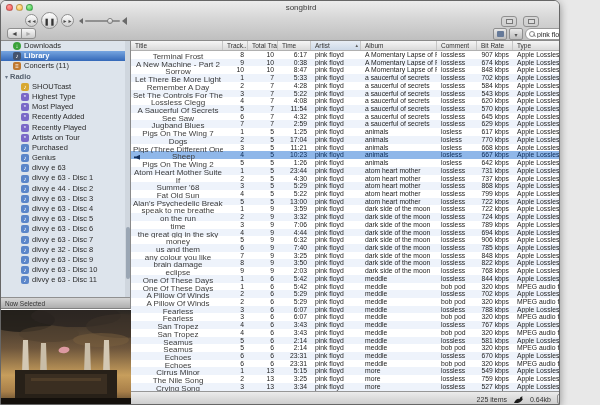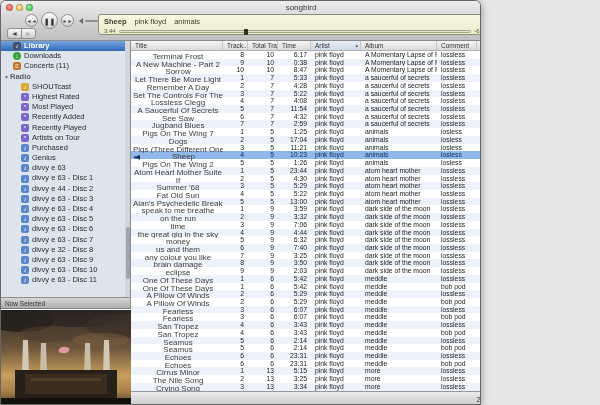--- a/index.html
+++ b/index.html
@@ -1,18 +1,18 @@
 <!DOCTYPE html>
 <html><head>
 <meta charset="utf-8">
 <style>
   html,body{margin:0;padding:0;background:#e8e8e8;}
   *{box-sizing:border-box;}
   body{font-family:"Liberation Sans","DejaVu Sans",sans-serif;-webkit-font-smoothing:antialiased;}
-  .window{position:relative;width:481px;height:405px;background:#fff;border:1px solid #666;
+  .window{position:relative;width:560px;height:405px;background:#fff;border:1px solid #666;
     border-radius:6px 6px 0 0;overflow:hidden;box-shadow:0 2px 8px rgba(0,0,0,.4);}
 
   
   .topchrome{position:absolute;left:0;top:0;width:600px;height:40px;
     background:linear-gradient(#ececec,#d6d6d6 45%,#bfbfbf);border-bottom:1px solid #8a8a8a;}
   .titlebar{position:absolute;left:0;top:0;width:100%;height:13px;}
   .title{position:absolute;left:0;right:0;top:2px;text-align:center;font-size:8px;color:#3c3c3c;}
   .lights{position:absolute;left:5px;top:3px;display:flex;gap:3px;}
   .light{width:7px;height:7px;border-radius:50%;border:1px solid rgba(0,0,0,.25);}
   .lr{background:radial-gradient(circle at 35% 30%,#ff9a96,#fc5753);}
@@ -149,32 +149,20 @@
     <div class="tbtn next">►►</div>
 
     <div class="vol">
       <div class="spk"></div>
       <div class="vtrack">
         <div class="vthumb" id="volthumb" style="left: 72%;"></div>
       </div>
       <div class="spk big"></div>
     </div>
 
-    <div class="lcd">
-      <div class="lcd-line">
-        <span class="tname">Sheep</span><span class="tartist">pink floyd</span><span class="talbum">animals</span>
-      </div>
-      <div class="lcd-prog">
-        <span class="ptime">3:44</span>
-        <div class="ptrack">
-          <div class="pthumb" id="seekthumb" style="left: 36%;"></div>
-        </div>
-        <span class="ptime">-6:21</span>
-      </div>
-    </div>
 
     <div class="mini-toggle mt1">
         <div class="gl"></div>
       </div>
     <div class="mini-toggle mt2">
         <div class="gl"></div>
       </div>
 
     <div class="navbtn nav-back">◄</div>
     <div class="navbtn nav-fwd">►</div>
@@ -188,43 +176,43 @@
 
     <div class="searchbox">
       <div class="mag"></div>
       <input type="text" value="pink floyd" style="">
       <div class="clear">×</div>
     </div>
   </div>
 
   <div class="sidebar">
     <div id="side-list">
+        <div class="side-item">
+          <span class="sicon downloads">↓</span>
+          <span>Downloads</span>
+        </div>
         <div class="side-item selected">
           <span class="sicon library">♪</span>
           <span>Library</span>
         </div>
         <div class="side-item">
-          <span class="sicon downloads">↓</span>
-          <span>Downloads</span>
-        </div>
-        <div class="side-item">
           <span class="sicon concerts">≡</span>
           <span>Concerts (11)</span>
         </div>
         <div class="side-item section">
           <span class="tri">▾</span>
           <span>Radio</span>
         </div>
         <div class="side-item indent">
           <span class="sicon shoutcast">♪</span>
           <span>SHOUTcast</span>
         </div>
         <div class="side-item indent">
           <span class="sicon smart">*</span>
-          <span>Highest Rated</span>
+          <span>Highest Type</span>
         </div>
         <div class="side-item indent">
           <span class="sicon smart">*</span>
           <span>Most Played</span>
         </div>
         <div class="side-item indent">
           <span class="sicon smart">*</span>
           <span>Recently Added</span>
         </div>
         <div class="side-item indent">

